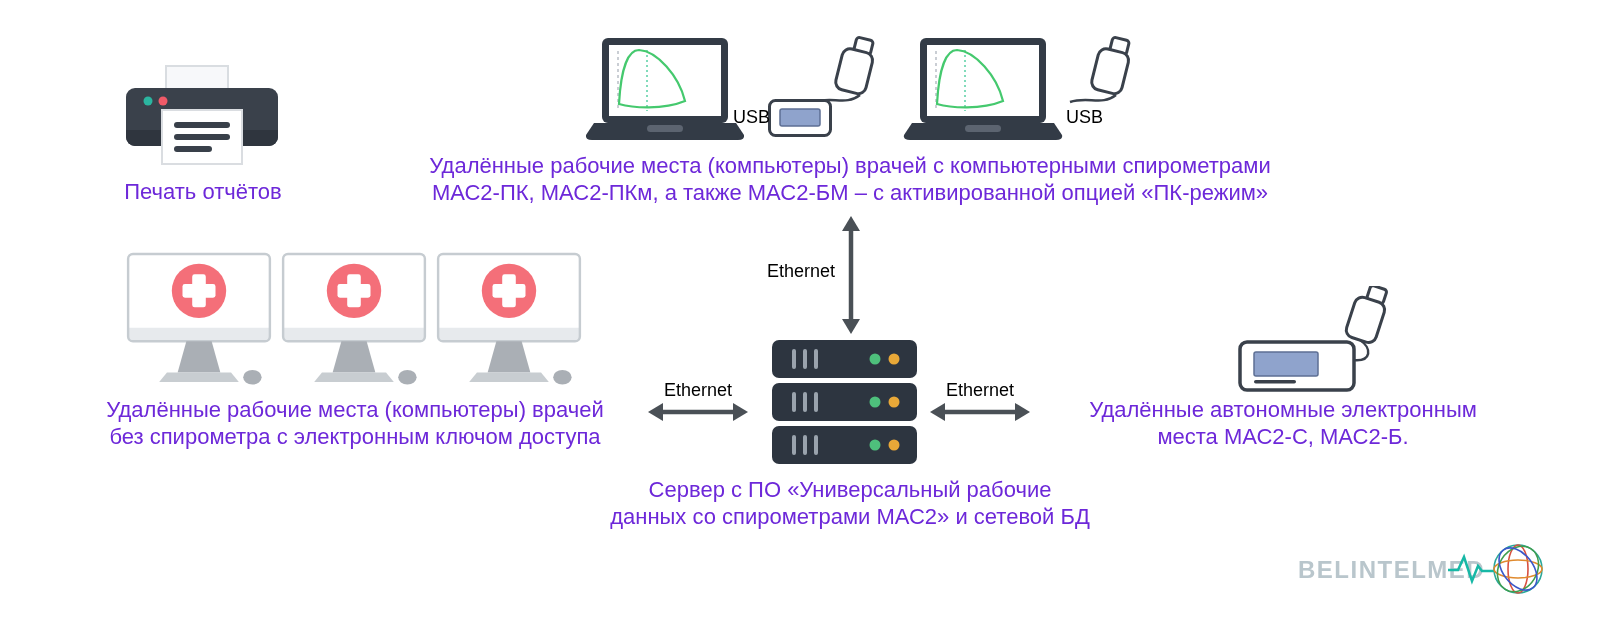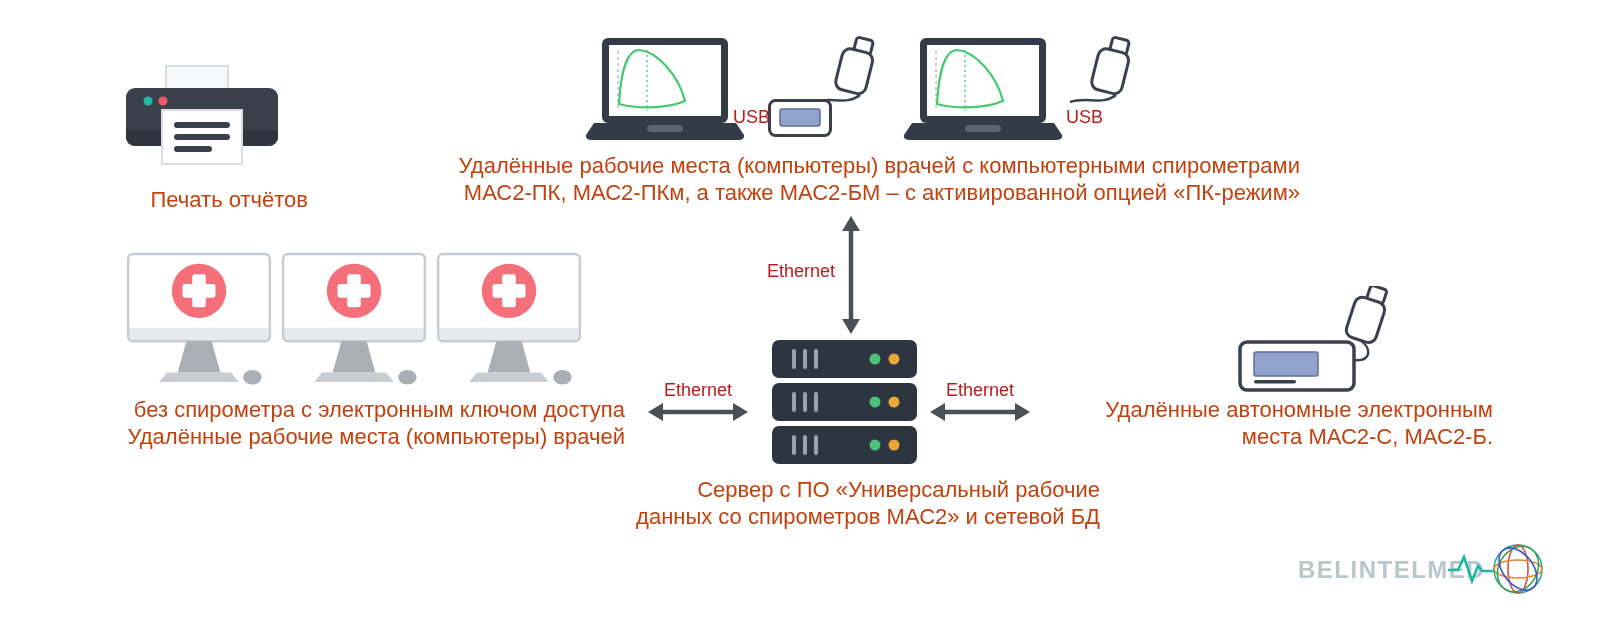--- a/index.html
+++ b/index.html
@@ -1,41 +1,41 @@
 <!DOCTYPE html>
 <html><head>
 <meta charset="utf-8">
 <style>
   html,body{margin:0;padding:0;background:#ffffff;}
   body{font-family:"Liberation Sans",sans-serif;}
   .canvas{position:relative;width:1600px;height:626px;background:#ffffff;overflow:hidden;}
   .abs{position:absolute;}
-  .caption{font-size:22px;line-height:27px;color:#c2410c;text-align:right;white-space:nowrap;}
-  .small-label{font-size:18px;color:#b91c1c;white-space:nowrap;}
+  .caption{font-size:22px;line-height:27px;color:#6d28d9;text-align:center;white-space:nowrap;}
+  .small-label{font-size:18px;color:#000000;white-space:nowrap;}
   .right{text-align:right;}
   .center{text-align:center;}
   .logo-text{font-size:24px;font-weight:bold;letter-spacing:1.5px;color:#b9c6cc;white-space:nowrap;}
 </style>
 </head>
 <body>
 
 <div class="canvas">
 
   <svg class="abs" style="left:126px;top:64px" width="152" height="102" viewBox="0 0 152 102">
     <rect x="40" y="2" width="62" height="30" fill="#f7f8fa" stroke="#d9dde1" stroke-width="2"></rect>
     <rect x="0" y="24" width="152" height="58" rx="9" fill="#3a414b"></rect>
     <path d="M0,66 h152 v7 a9 9 0 0 1 -9 9 H9 a9 9 0 0 1 -9 -9 Z" fill="#2f353e"></path>
     <circle cx="22" cy="37" r="4.5" fill="#2bb5a0"></circle>
     <circle cx="37" cy="37" r="4.5" fill="#f05a68"></circle>
     <rect x="36" y="46" width="80" height="54" fill="#ffffff" stroke="#dadde1" stroke-width="2"></rect>
     <rect x="48" y="58" width="56" height="6" rx="3" fill="#39404a"></rect>
     <rect x="48" y="70" width="56" height="6" rx="3" fill="#39404a"></rect>
     <rect x="48" y="82" width="38" height="6" rx="3" fill="#39404a"></rect>
   </svg>
-  <div class="abs caption" style="left:98px;top:186px;width:210px">Печать отчётов</div>
+  <div class="abs caption" style="left:98px;top:178px;width:210px">Печать отчётов</div>
 
   <svg class="abs" style="left:585px;top:38px" width="160" height="104" viewBox="0 0 160 104">
     <rect x="17" y="0" width="126" height="85" rx="6" fill="#333b46"></rect>
     <rect x="24" y="7" width="112" height="71" fill="#ffffff"></rect>
     <line x1="33" y1="13" x2="33" y2="73" stroke="#b9bfc6" stroke-width="1.5" stroke-dasharray="3,3"></line>
     <line x1="62" y1="12" x2="62" y2="73" stroke="#58cfa4" stroke-width="1.5" stroke-dasharray="2,3"></line>
     <path d="M34,66 C36,28 44,12 54,12 C72,13 94,38 100,63 C78,72 48,70 34,66 Z" fill="none" stroke="#45c96e" stroke-width="2.2"></path>
     <path d="M9,85 L151,85 L159,97 Q160,102 153,102 L7,102 Q0,102 1,97 Z" fill="#333b46"></path>
     <rect x="62" y="87" width="36" height="7" rx="3.5" fill="#5c6470"></rect>
   </svg>
@@ -109,22 +109,22 @@
     <path d="M2,78 h146 v9 a5 5 0 0 1 -5 5 H7 a5 5 0 0 1 -5 -5 Z" fill="#e7eaed"></path>
     <circle cx="75" cy="40" r="28" fill="#f46f79"></circle>
     <rect x="68" y="23" width="14" height="34" rx="2.5" fill="#ffffff"></rect>
     <rect x="58" y="33" width="34" height="14" rx="2.5" fill="#ffffff"></rect>
     <rect x="2" y="2" width="146" height="90" rx="5" fill="none" stroke="#c6ccd1" stroke-width="2.5"></rect>
     <path d="M62,92 L88,92 L97,124 L53,124 Z" fill="#aaafb5"></path>
     <path d="M42,124 L108,124 L116,134 L34,134 Z" fill="#c8cdd1"></path>
     <ellipse cx="130" cy="129" rx="9.5" ry="7.5" fill="#aaafb5"></ellipse>
   </svg>
   <div class="abs caption" style="left:85px;top:396px;width:540px">
+    <div>Удалённые рабочие места (компьютеры) врачей</div>
     <div>без спирометра с электронным ключом доступа</div>
-    <div>Удалённые рабочие места (компьютеры) врачей</div>
   </div>
 
   <div class="abs small-label center" style="left:648px;top:380px;width:100px">Ethernet</div>
   <svg class="abs" style="left:648px;top:399px" width="100" height="26" viewBox="0 0 100 26">
     <line x1="13" y1="13" x2="87" y2="13" stroke="#4a5056" stroke-width="4.5"></line>
     <polygon points="0,13 15,4 15,22" fill="#4a5056"></polygon>
     <polygon points="100,13 85,4 85,22" fill="#4a5056"></polygon>
   </svg>
 
   <svg class="abs" style="left:772px;top:340px" width="145" height="124" viewBox="0 0 145 124">
@@ -148,21 +148,21 @@
       <rect x="0" y="0" width="145" height="38" rx="7" fill="#2d3540"></rect>
       <rect x="20" y="9" width="4" height="20" rx="2" fill="#9aa3ad"></rect>
       <rect x="31" y="9" width="4" height="20" rx="2" fill="#9aa3ad"></rect>
       <rect x="42" y="9" width="4" height="20" rx="2" fill="#9aa3ad"></rect>
       <circle cx="103" cy="19" r="5.5" fill="#4ec07c"></circle>
       <circle cx="122" cy="19" r="5.5" fill="#e8a838"></circle>
     </g>
   </svg>
   <div class="abs caption" style="left:600px;top:476px;width:500px">
     <div>Сервер с ПО «Универсальный рабочие</div>
-    <div>данных со спирометров МАС2» и сетевой БД</div>
+    <div>данных со спирометрами МАС2» и сетевой БД</div>
   </div>
 
   <div class="abs small-label center" style="left:930px;top:380px;width:100px">Ethernet</div>
   <svg class="abs" style="left:930px;top:399px" width="100" height="26" viewBox="0 0 100 26">
     <line x1="13" y1="13" x2="87" y2="13" stroke="#4a5056" stroke-width="4.5"></line>
     <polygon points="0,13 15,4 15,22" fill="#4a5056"></polygon>
     <polygon points="100,13 85,4 85,22" fill="#4a5056"></polygon>
   </svg>
 
   <svg class="abs" style="left:1232px;top:286px" width="168" height="112" viewBox="0 0 168 112">

